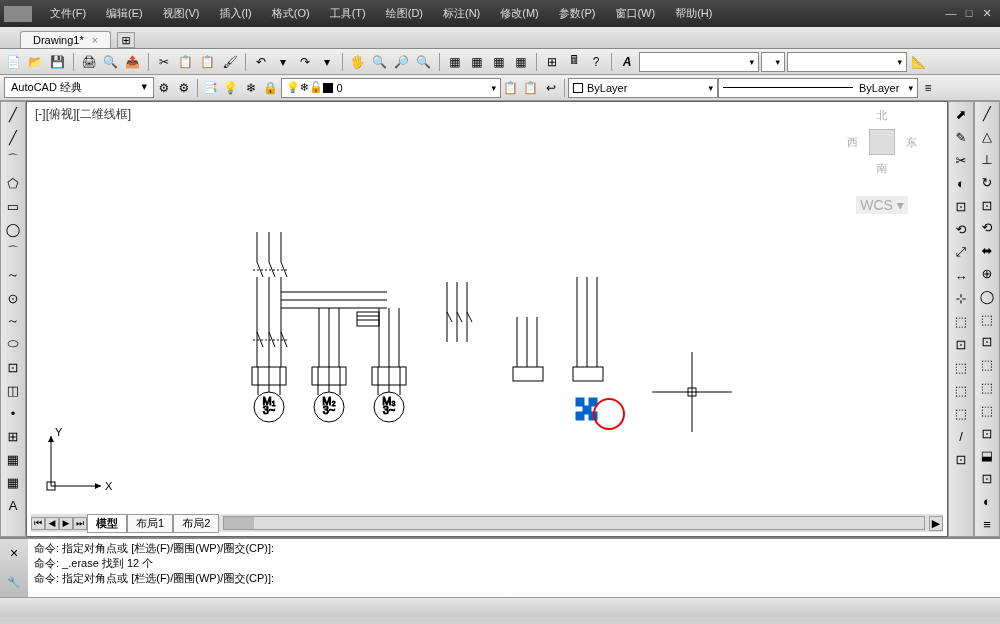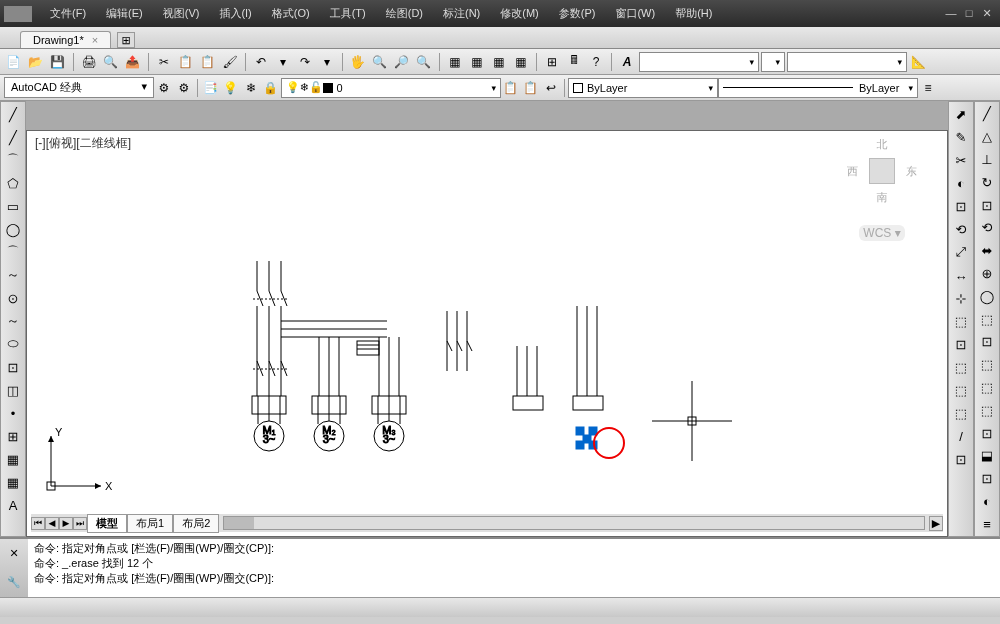--- a/index.html
+++ b/index.html
@@ -17,26 +17,26 @@
 .tbtn { width:20px; height:20px; border:1px solid transparent; display:flex; align-items:center; justify-content:center; cursor:pointer; font-size:12px; }
 .sep { width:1px; height:18px; background:#999; margin:0 3px; }
 .dropdown { height:20px; border:1px solid #888; background:#fff; padding:0 4px; display:flex; align-items:center; min-width:80px; }
 .dropdown .arrow { margin-left:auto; font-size:9px; }
 .workspace-row { background:linear-gradient(#f0f0f0,#d8d8d8); height:26px; border-bottom:1px solid #999; display:flex; align-items:center; padding:0 4px; gap:0; }
 .ws-combo { background:#fff; border:1px solid #888; padding:2px 6px; width:150px; display:flex; }
 .main { display:flex; height:436px; background:#aaa; }
 .left-tools, .right-tools { width:26px; background:linear-gradient(90deg,#e8e8e8,#d0d0d0); border:1px solid #999; display:flex; flex-direction:column; align-items:center; padding:2px 0; gap:3px; }
 .right-tools-wrap { display:flex; }
 .vbtn { width:20px; height:20px; cursor:pointer; display:flex; align-items:center; justify-content:center; font-size:13px; }
-.canvas-area { flex:1; background:#fff; position:relative; border:1px solid #666;margin-top:29px; }
+.canvas-area { flex:1; background:#fff; position:relative; border:1px solid #666; }
 .canvas-label { position:absolute; top:4px; left:8px; color:#333; font-size:12px; }
 .viewcube { position:absolute; top:6px; right:30px; width:70px; height:110px; color:#aaa; font-size:11px; text-align:center; }
 .viewcube .n { }
 .viewcube .cube { width:26px; height:26px; background:#ddd; margin:6px auto; border:1px solid #bbb; }
-.viewcube .wcs { background:#eee; padding:1px 4px; margin-top:20px; display:inline-block; font-size:12px;border-radius:6px; }
+.viewcube .wcs { background:#eee; padding:1px 4px; margin-top:20px; display:inline-block; font-size:14px; }
 svg.drawing { position:absolute; top:0; left:0; }
 .ucs { position:absolute; left:14px; bottom:30px; }
 .layout-tabs { position:absolute; bottom:4px; left:4px; right:4px; height:18px; display:flex; align-items:center; background:#e0e0e0; font-size:10px; }
 .layout-tabs .nav { display:flex; }
 .layout-tabs .nav span { width:14px; text-align:center; border:1px solid #999; background:#ddd; cursor:pointer; font-size:9px; }
 .ltab { padding:1px 8px; border:1px solid #999; background:#f8f8f8; cursor:pointer; }
 .ltab.active { background:#fff; font-weight:bold; }
 .scroll-h { flex:1; height:14px; background:#ddd; margin:0 4px; border:1px solid #999; position:relative; }
 .scroll-h::after { content:""; position:absolute; left:0; width:30px; top:0; bottom:0; background:#bbb; }
 .cmdbar { background:#fff; height:60px; border-top:2px solid #888; display:flex; }

